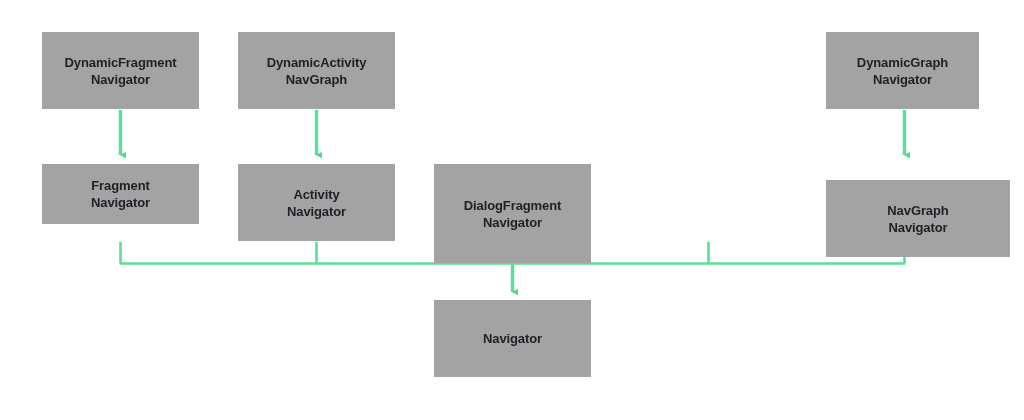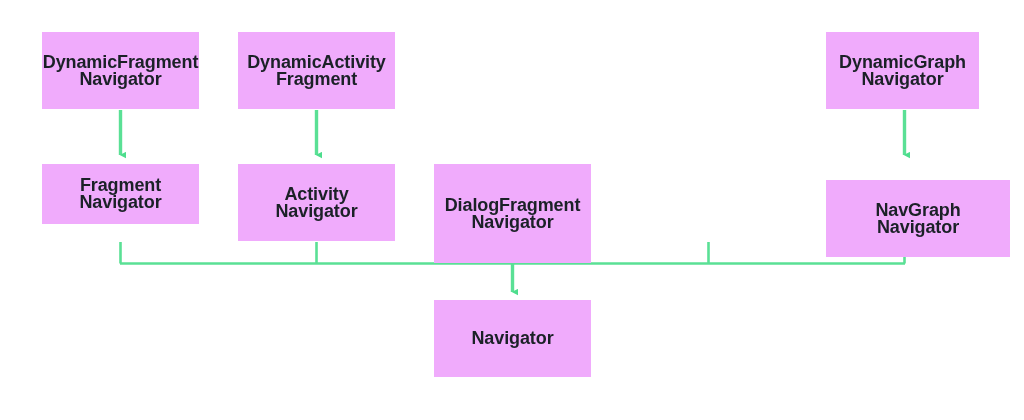--- a/index.html
+++ b/index.html
@@ -28,25 +28,25 @@
     height: 420px;
     pointer-events: none;
   }
   .node-box {
     position: absolute;
     box-sizing: border-box;
     display: flex;
     align-items: center;
     justify-content: center;
     text-align: center;
-    background: #f0abfc;
+    background: #a3a3a3;
     color: #1b2127;
     font-family: "Liberation Sans", sans-serif;
     font-weight: bold;
-    font-size: 18px;
+    font-size: 13px;
     line-height: 17px;
     letter-spacing: -0.1px;
     padding: 2px 6px;
     white-space: pre-line;
     -webkit-font-smoothing: antialiased;
   }
 </style>
 </head>
 <body>
 
@@ -84,21 +84,21 @@
 
     <g>
       <line x1="512.5" y1="263.5" x2="512.5" y2="292" stroke="#5ae095" stroke-width="3.4" marker-end="url(#arrowhead)"></line>
     </g>
   </svg>
 
   <div class="node-box" style="left:42px; top:32px; width:157px; height:77px;">DynamicFragment
 Navigator</div>
 
   <div class="node-box" style="left:238px; top:32px; width:157px; height:77px;">DynamicActivity
-Fragment</div>
+NavGraph</div>
 
   <div class="node-box" style="left:826px; top:32px; width:153px; height:77px;">DynamicGraph
 Navigator</div>
 
   <div class="node-box" style="left:42px; top:164px; width:157px; height:60px;">Fragment
 Navigator</div>
 
   <div class="node-box" style="left:238px; top:164px; width:157px; height:77px;">Activity
 Navigator</div>
 

